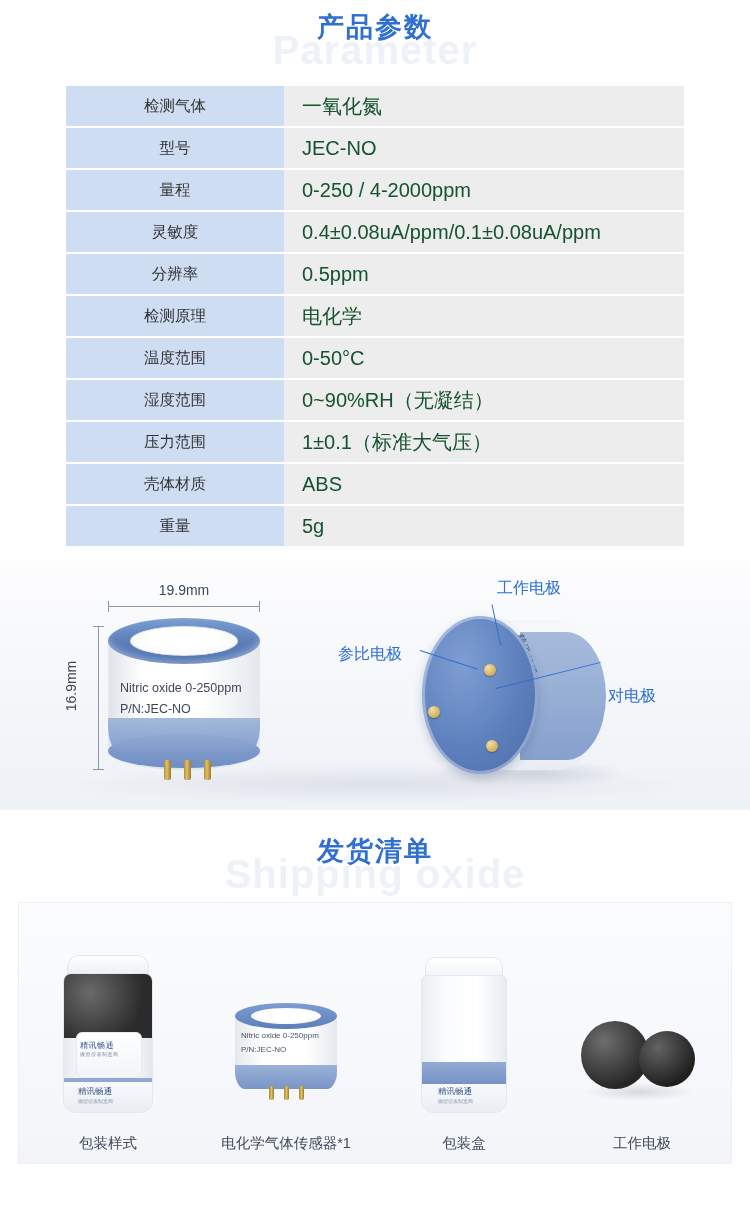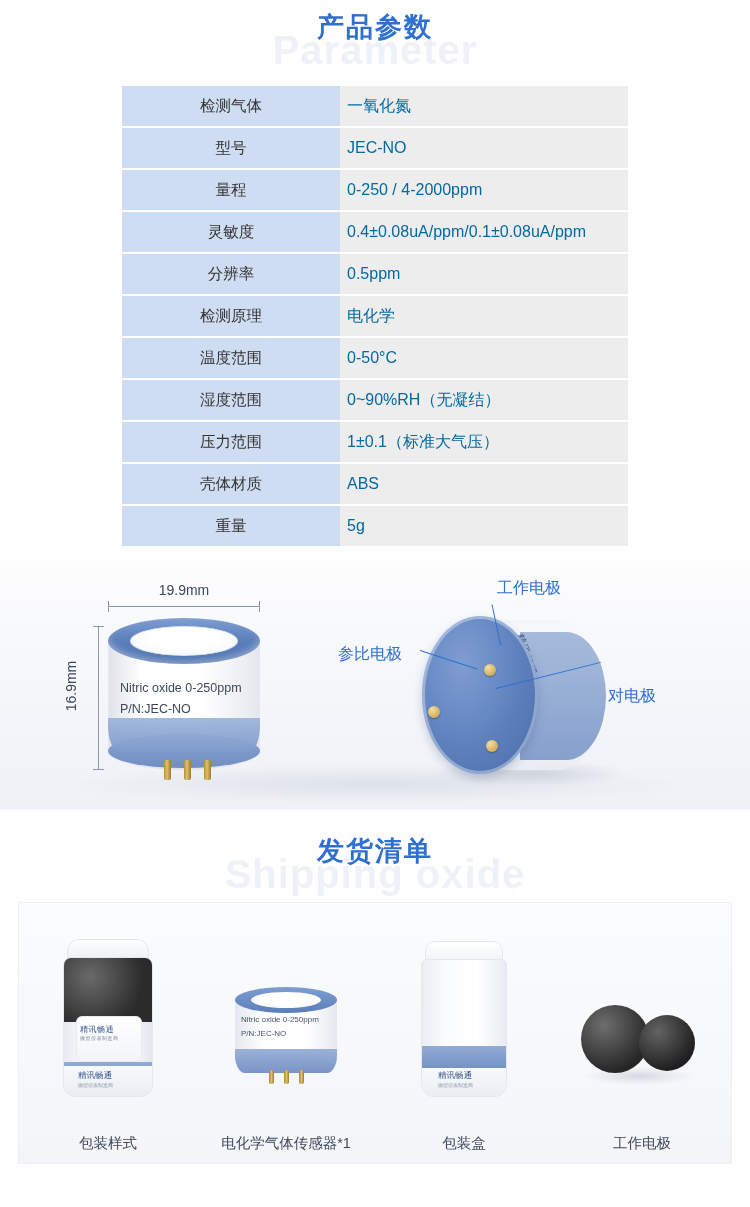--- a/index.html
+++ b/index.html
@@ -39,21 +39,21 @@
     top: 14px;
     font-size: 27px;
     font-weight: bold;
     color: #2f6fd0;
     letter-spacing: 2px;
     line-height: 1;
   }
 
   
   .param-wrap {
-    width: 506px;
+    width: 618px;
     margin: 6px auto 0 auto;
   }
   table.param {
     width: 100%;
     border-collapse: separate;
     border-spacing: 0 2px;
     font-size: 15px;
   }
   table.param td {
     height: 40px;
@@ -61,23 +61,23 @@
   }
   table.param td.k {
     width: 218px;
     background: #cfddf2;
     text-align: center;
     color: #333;
     font-size: 15.5px;
   }
   table.param td.v {
     background: #ededed;
-    padding-left: 7px;
-    color: #0369a1;
-    font-size: 16px;
+    padding-left: 18px;
+    color: #14532d;
+    font-size: 20px;
   }
 
   
   .photo-area {
     position: relative;
     width: 750px;
     height: 250px;
     margin-top: 12px;
     background: linear-gradient(180deg,#fdfdfe 0%, #f4f6fa 55%, #eef1f6 100%);
     overflow: hidden;
@@ -312,21 +312,21 @@
     position: relative;
     display: flex;
     flex-direction: column;
     align-items: center;
     justify-content: flex-end;
     padding-bottom: 10px;
   }
   .ship-cap {
     font-size: 14.5px;
     color: #3d4859;
-    margin-top: 22px;
+    margin-top: 6px;
     white-space: nowrap;
     text-align: center;
   }
   .art {
     position: relative;
     width: 150px;
     height: 185px;
   }
 
   

